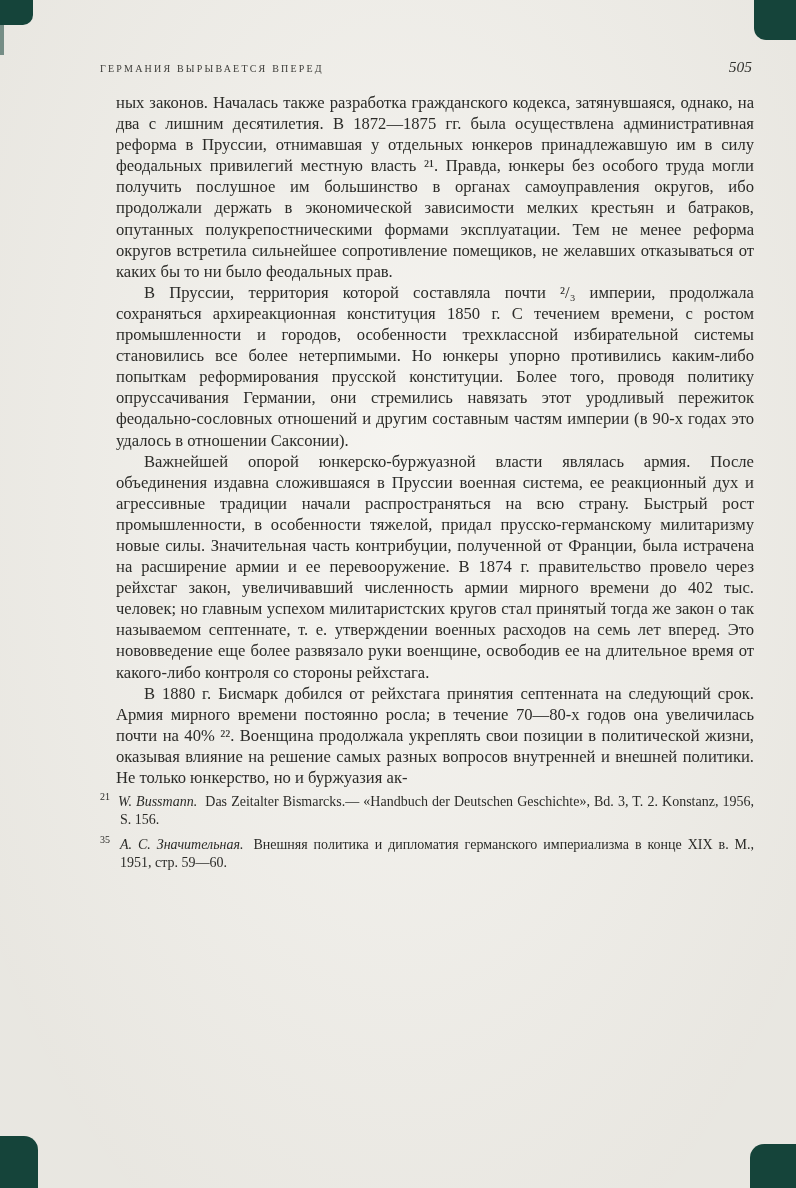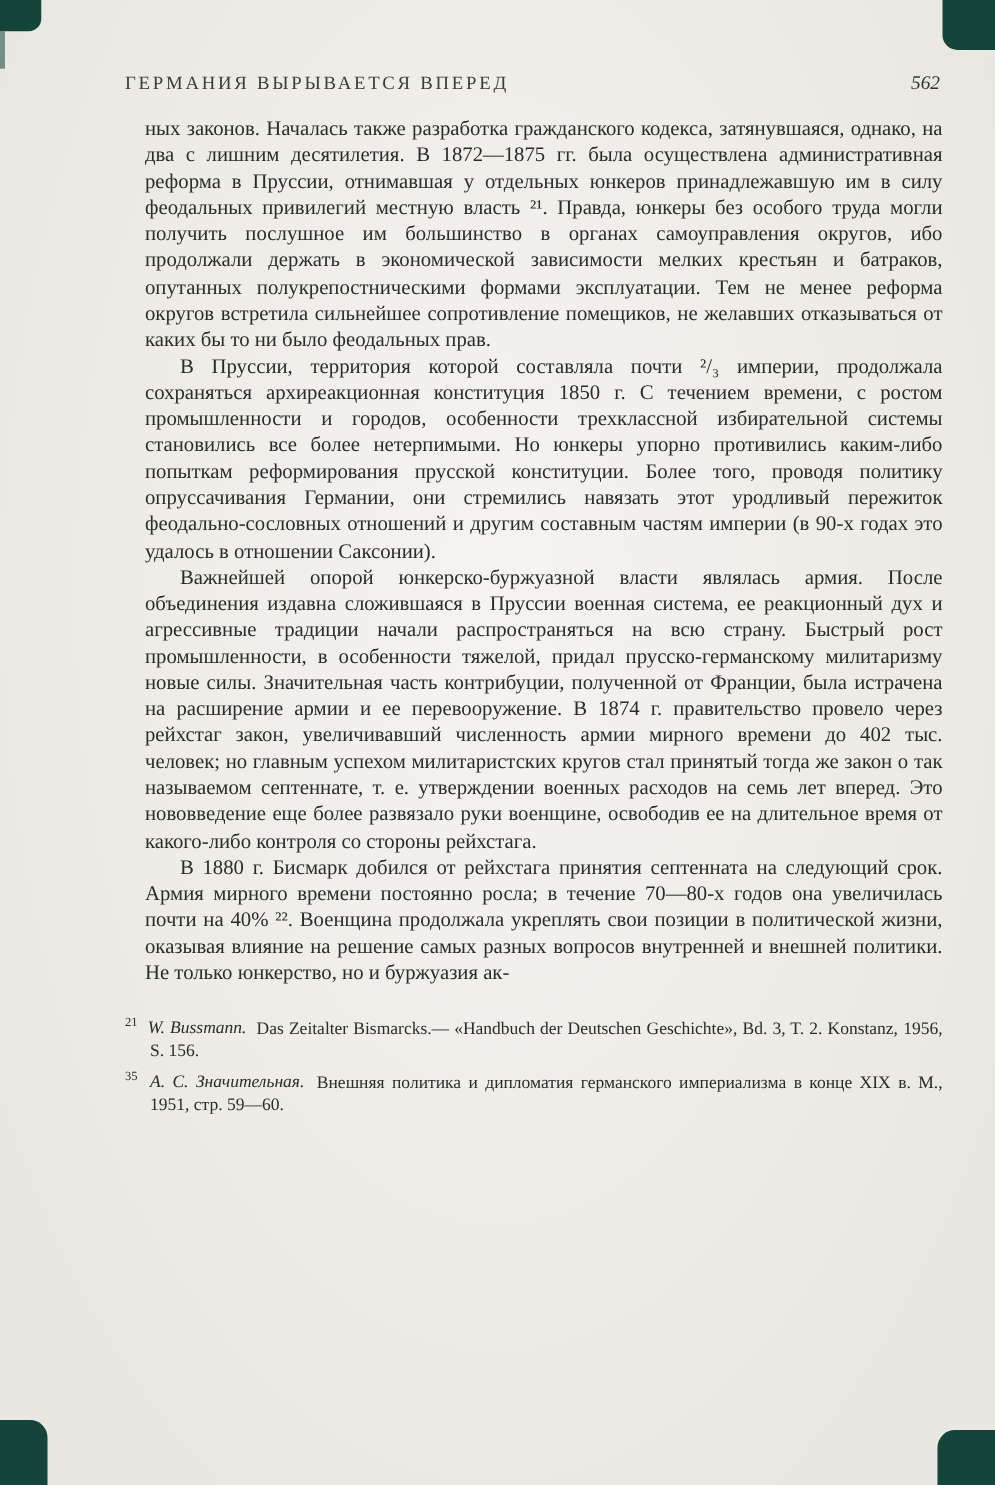--- a/index.html
+++ b/index.html
@@ -42,21 +42,21 @@
   }
 
   .page-header {
     display: flex;
     justify-content: space-between;
     align-items: baseline;
     margin-bottom: 16px;
     padding-right: 2px;
   }
   .running-title {
-    font-size: 15px;
+    font-size: 10px;
     letter-spacing: 2.2px;
     font-weight: 400;
     color: #3c3c38;
   }
   .page-number {
     font-style: italic;
     font-size: 15.5px;
     color: #33332f;
   }
 
@@ -68,21 +68,20 @@
   }
   .body-text p.para {
     margin: 0;
     text-indent: 28px;
   }
   .body-text p.para.no-indent {
     text-indent: 0;
   }
 
   .footnotes {
-    margin-top: 22px;
     font-size: 14px;
     line-height: 18.6px;
     text-align: justify;
   }
   .footnote {
     margin: 0 0 1px 0;
     padding-left: 20px;
     text-indent: -20px;
   }
   .fn-marker {
@@ -102,21 +101,21 @@
 <div class="page">
 
   <div class="scan-corner tl"></div>
   <div class="scan-corner tr"></div>
   <div class="scan-corner bl"></div>
   <div class="scan-corner br"></div>
   <div class="scan-edge-l"></div>
 
   <div class="page-header">
     <span class="running-title">ГЕРМАНИЯ ВЫРЫВАЕТСЯ ВПЕРЕД</span>
-    <span class="page-number">562</span>
+    <span class="page-number">505</span>
   </div>
 
   <div class="body-text">
     <p class="para no-indent">ных законов. Началась также разработка гражданского кодекса, затянувшаяся, однако, на два с лишним десятилетия. В 1872—1875 гг. была осуществлена административная реформа в Пруссии, отнимавшая у отдельных юнкеров принадлежавшую им в силу феодальных привилегий местную власть ²¹. Правда, юнкеры без особого труда могли получить послушное им большинство в органах самоуправления округов, ибо продолжали держать в экономической зависимости мелких крестьян и батраков, опутанных полукрепостническими формами эксплуатации. Тем не менее реформа округов встретила сильнейшее сопротивление помещиков, не желавших отказываться от каких бы то ни было феодальных прав.</p>
     <p class="para">В Пруссии, территория которой составляла почти ²/₃ империи, продолжала сохраняться архиреакционная конституция 1850 г. С течением времени, с ростом промышленности и городов, особенности трехклассной избирательной системы становились все более нетерпимыми. Но юнкеры упорно противились каким-либо попыткам реформирования прусской конституции. Более того, проводя политику опруссачивания Германии, они стремились навязать этот уродливый пережиток феодально-сословных отношений и другим составным частям империи (в 90-х годах это удалось в отношении Саксонии).</p>
     <p class="para">Важнейшей опорой юнкерско-буржуазной власти являлась армия. После объединения издавна сложившаяся в Пруссии военная система, ее реакционный дух и агрессивные традиции начали распространяться на всю страну. Быстрый рост промышленности, в особенности тяжелой, придал прусско-германскому милитаризму новые силы. Значительная часть контрибуции, полученной от Франции, была истрачена на расширение армии и ее перевооружение. В 1874 г. правительство провело через рейхстаг закон, увеличивавший численность армии мирного времени до 402 тыс. человек; но главным успехом милитаристских кругов стал принятый тогда же закон о так называемом септеннате, т. е. утверждении военных расходов на семь лет вперед. Это нововведение еще более развязало руки военщине, освободив ее на длительное время от какого-либо контроля со стороны рейхстага.</p>
     <p class="para">В 1880 г. Бисмарк добился от рейхстага принятия септенната на следующий срок. Армия мирного времени постоянно росла; в течение 70—80-х годов она увеличилась почти на 40% ²². Военщина продолжала укреплять свои позиции в политической жизни, оказывая влияние на решение самых разных вопросов внутренней и внешней политики. Не только юнкерство, но и буржуазия ак-</p>
   </div>
 
   <div class="footnotes">

